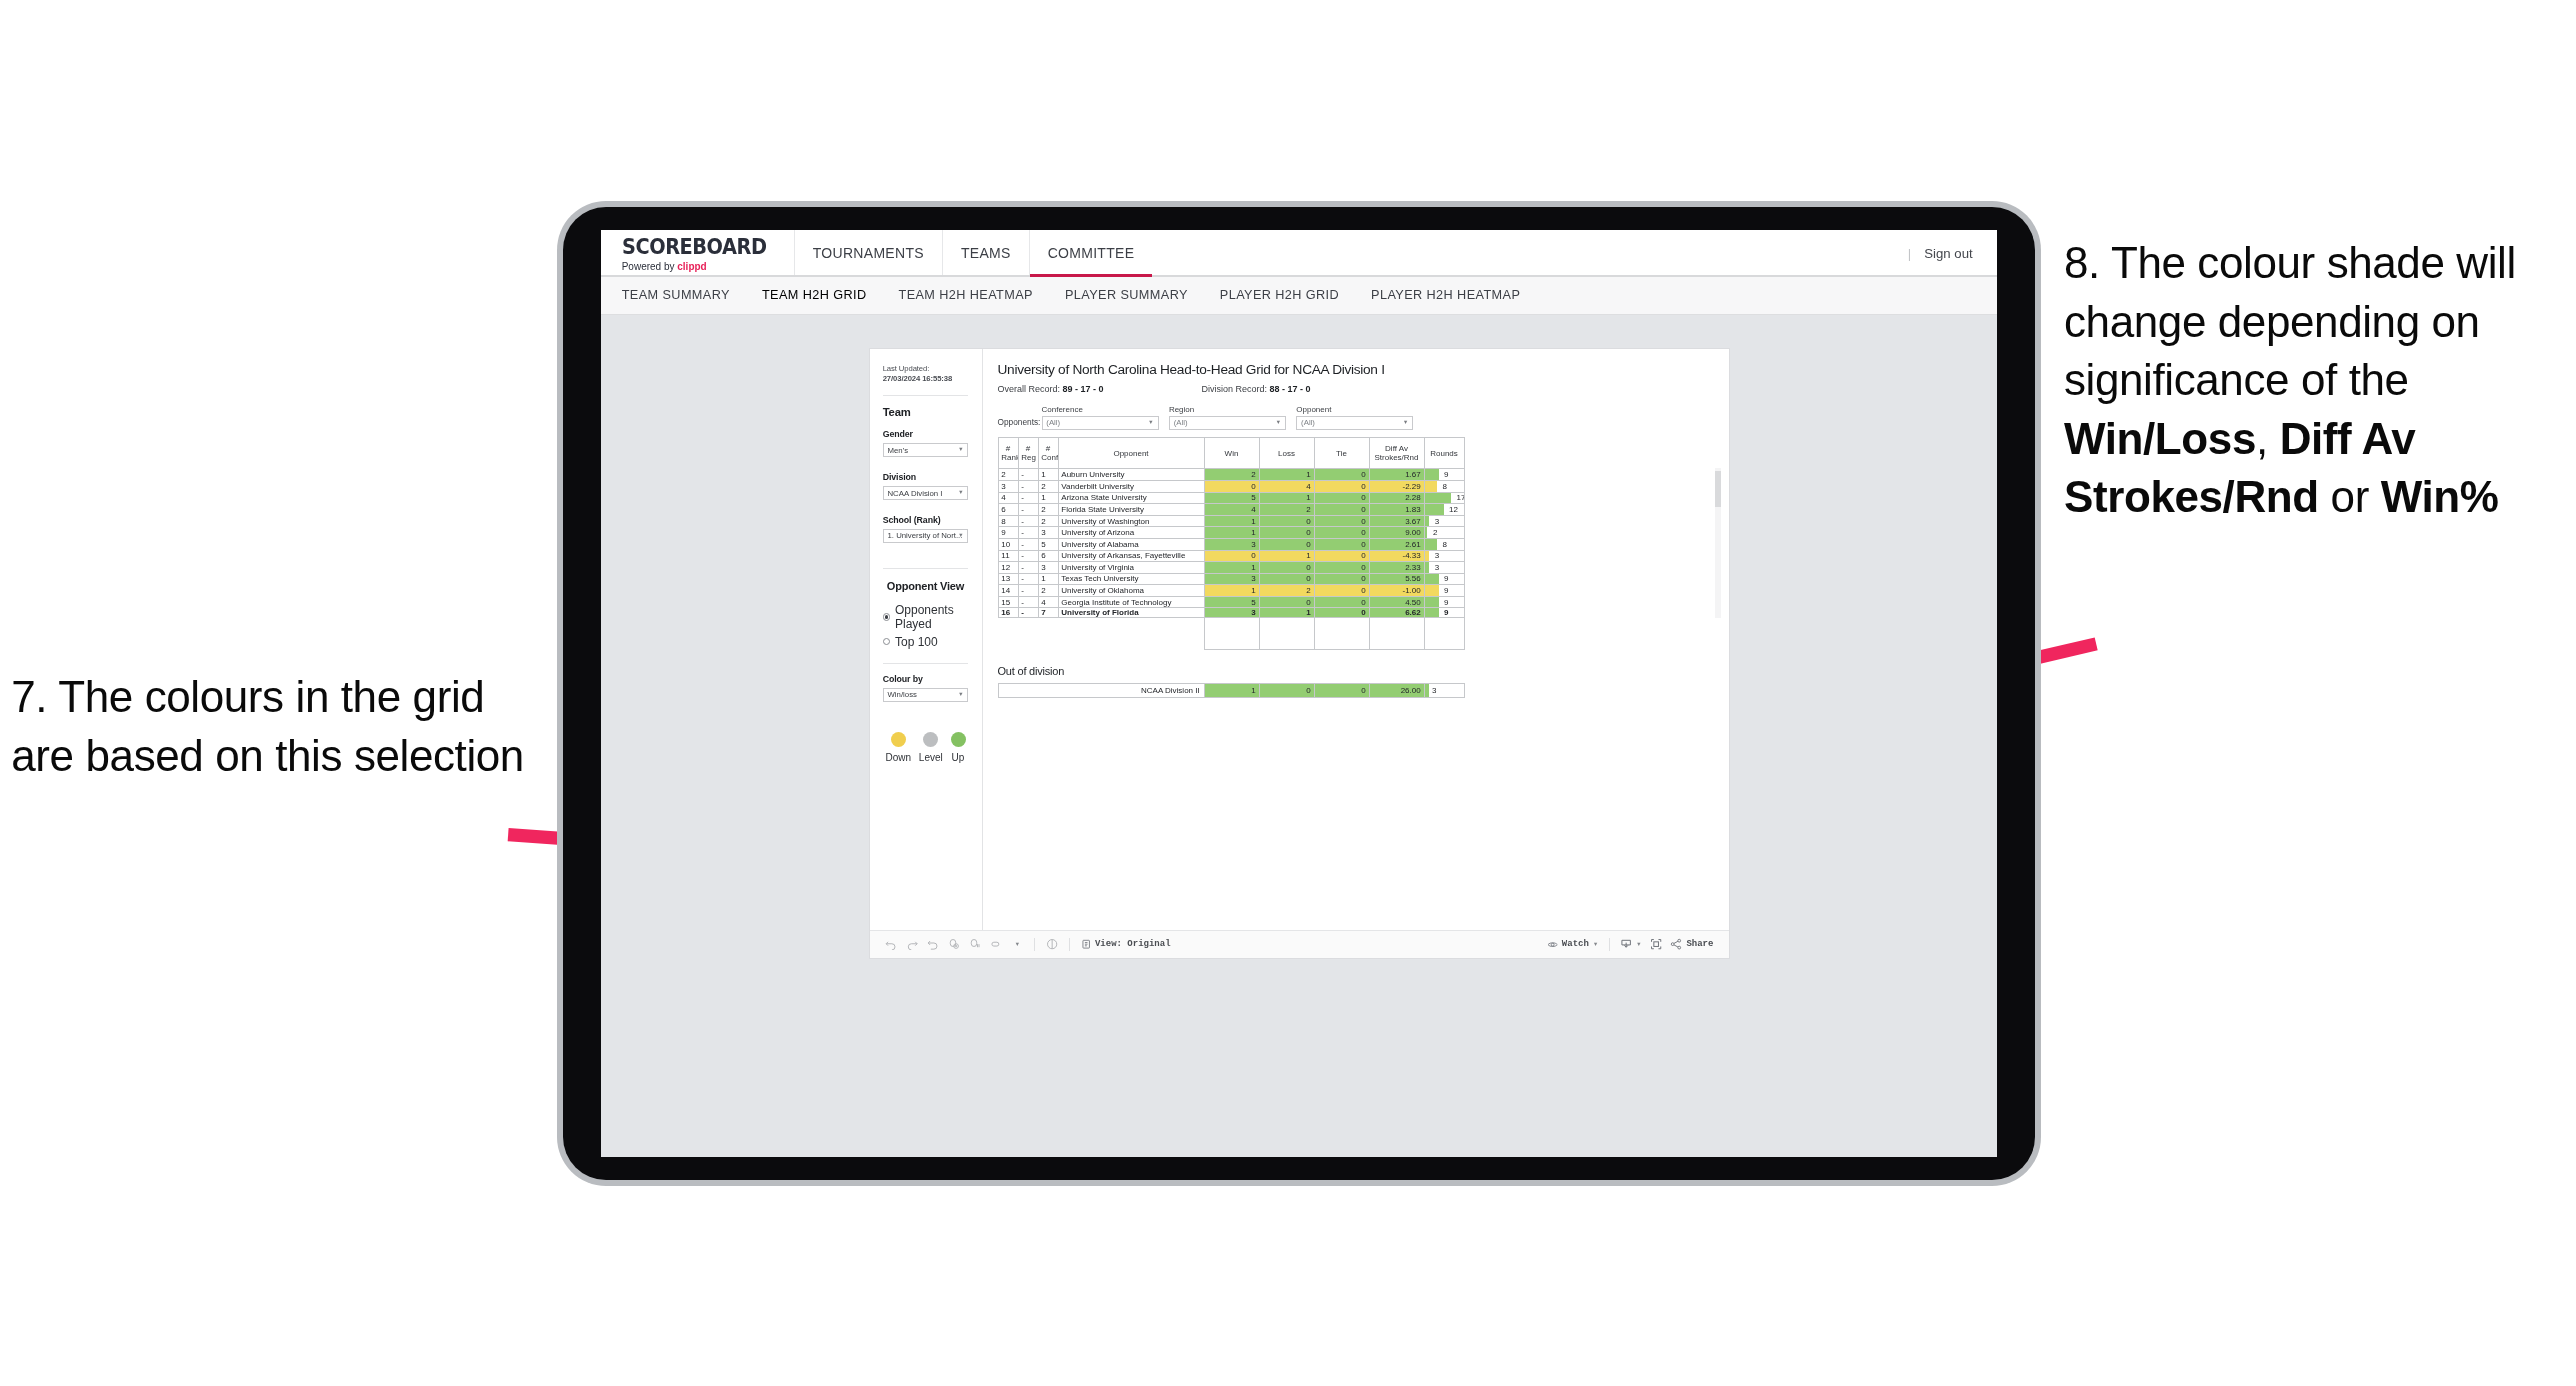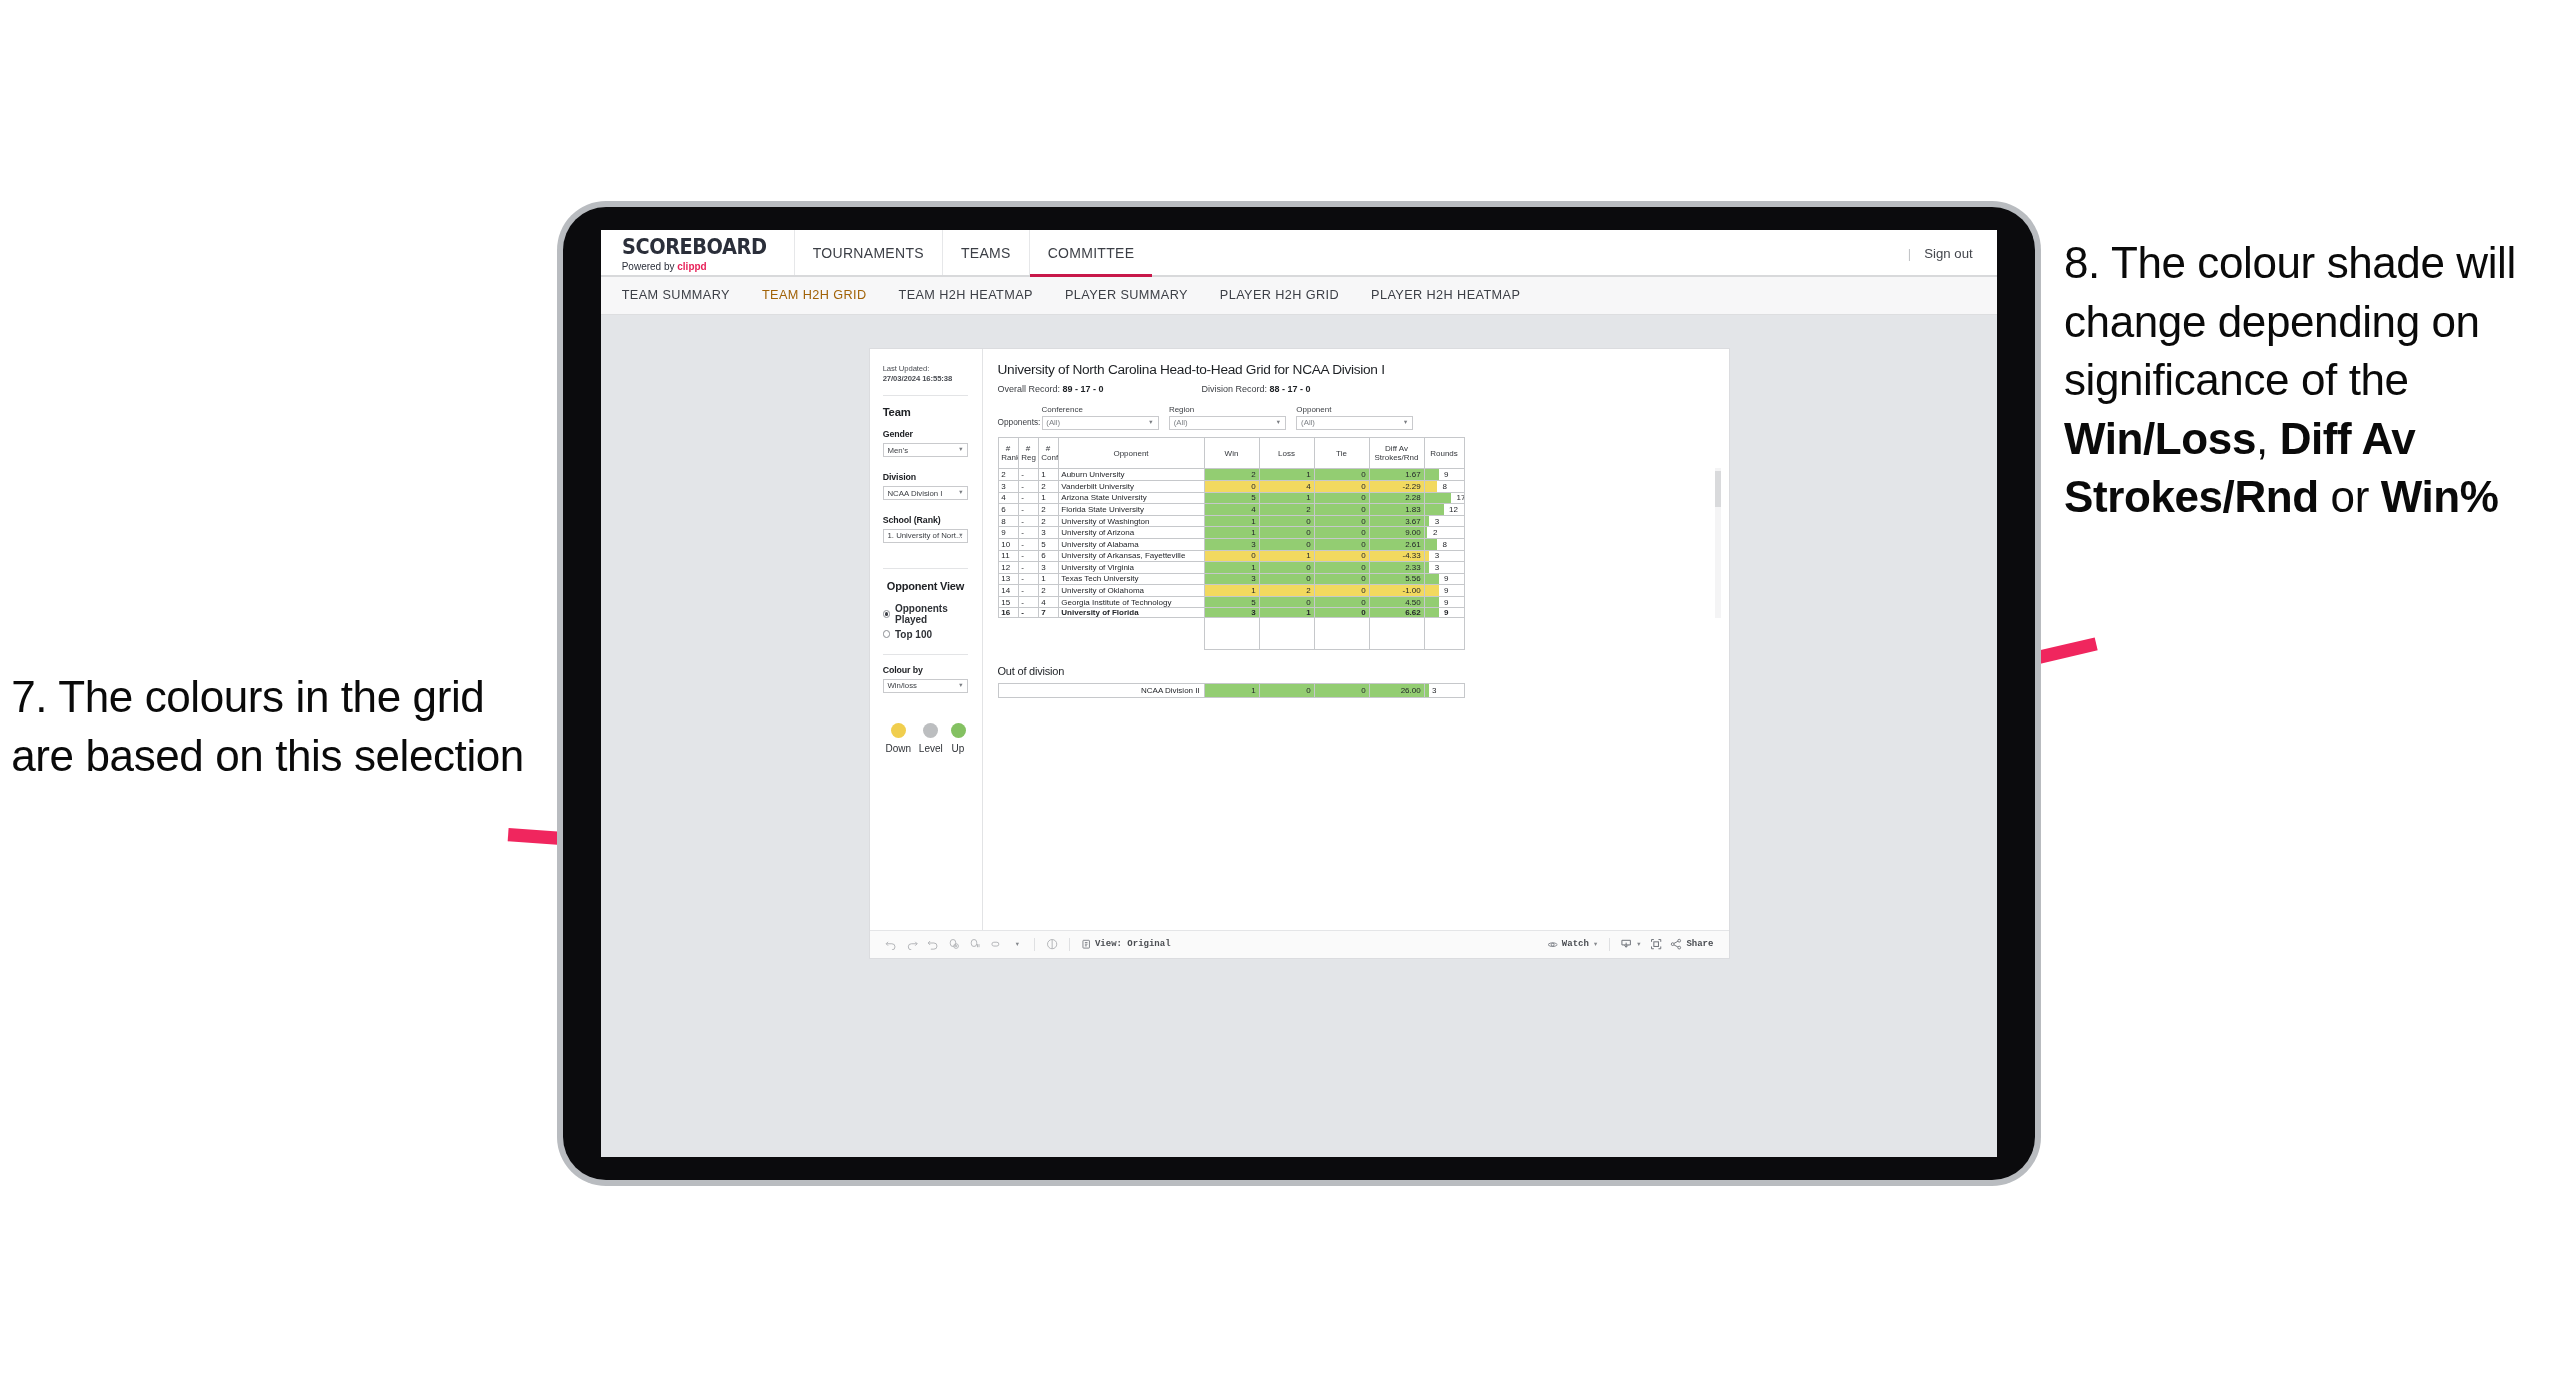--- a/index.html
+++ b/index.html
@@ -113,21 +113,21 @@
     height: 38px; background: #f7f7f8;
     display: flex; align-items: center;
     padding-left: 21px; gap: 32px;
     flex: none;
     border-bottom: 0.9px solid #dddee0;
   }
   .subnav-item {
     font-size: 12.7px; color: #3c3f46; letter-spacing: 0.4px;
     cursor: pointer; white-space: nowrap;
   }
-  .subnav-item.active { color: #a16207; }
+  .subnav-item.active { color: #000000; }
 
   
   .canvas {
     flex: 1; background: #e3e5e8;
     position: relative;
     padding: 34px 0 0 0;
     display: flex; justify-content: center;
   }
   .sheet {
     width: 859px;
@@ -179,21 +179,21 @@
   }
   .radio {
     width: 7.6px; height: 7.6px; border-radius: 50%;
     border: 0.9px solid #8b8e93; background: #fff;
     display: flex; align-items: center; justify-content: center;
     flex: none;
   }
   .radio.on:after {
     content: ""; width: 3.8px; height: 3.8px; border-radius: 50%; background: #3c3f46;
   }
-  .radio-label { font-size: 10px; color: #2e3136; font-weight: bold; }
+  .radio-label { font-size: 12px; color: #2e3136; }
 
   .legend {
     display: flex; justify-content: space-between; margin-top: 15px; padding: 0 2.8px;
   }
   .legend-item { display: flex; flex-direction: column; align-items: center; gap: 4.7px; }
   .dot { width: 15px; height: 15px; border-radius: 50%; }
   .legend-txt { font-size: 10px; color: #2e3136; }
 
   
   .content {

